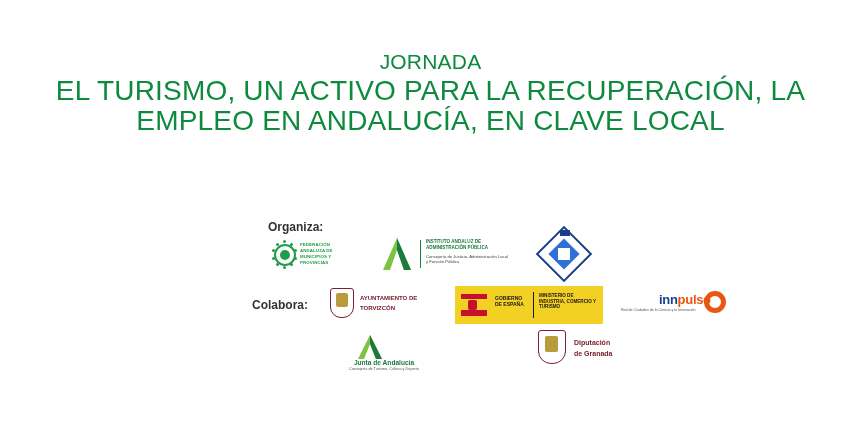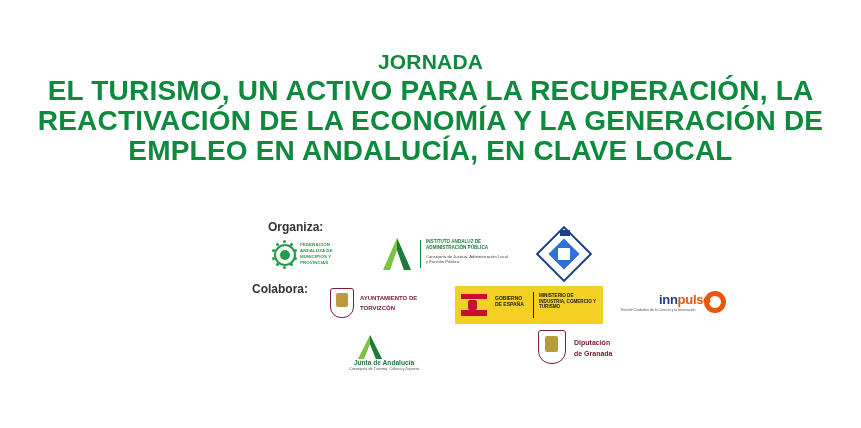--- a/index.html
+++ b/index.html
@@ -23,21 +23,21 @@
   }
   .title-block {
     position: absolute;
     left: 0;
     top: 48px;
     width: 861px;
     text-align: center;
   }
   .title-line {
     color: #0e8a3e;
-    font-weight: bold;
+    font-weight: normal;
     letter-spacing: 0.2px;
   }
   .title-line.l1 { font-size: 21px; line-height: 28px; }
   .title-line.l2 { font-size: 28px; line-height: 30px; }
   .subtitle {
     position: absolute;
     left: 0;
     top: 172px;
     width: 861px;
     text-align: center;
@@ -54,21 +54,21 @@
     width: 861px;
     height: 190px;
   }
   .lbl {
     position: absolute;
     font-size: 12px;
     font-weight: bold;
     color: #333333;
   }
   .lbl-organiza { left: 268px; top: 12px; }
-  .lbl-colabora { left: 252px; top: 74px; }
+  .lbl-colabora { left: 252px; top: 90px; }
 
   .logo {
     position: absolute;
     box-sizing: border-box;
   }
 
   
   .famp { left: 272px; top: 28px; width: 72px; height: 40px; }
   .famp .ring {
     position: absolute; left: 2px; top: 8px; width: 22px; height: 22px;
@@ -242,21 +242,20 @@
   }
 </style>
 </head>
 <body>
 
 <div class="slide">
 
   <div class="title-block">
     <div class="title-line l1">JORNADA</div>
     <div class="title-line l2">EL TURISMO, UN ACTIVO PARA LA RECUPERACIÓN, LA</div>
-    <div class="title-line l2">REACTIVACIÓN DE LA ECONOMÍA Y LA GENERACIÓN DE</div>
     <div class="title-line l2">EMPLEO EN ANDALUCÍA, EN CLAVE LOCAL</div>
   </div>
 
 
   <div class="logos">
 
     <div class="lbl lbl-organiza">Organiza:</div>
     <div class="lbl lbl-colabora">Colabora:</div>
 
     <div class="logo famp">

